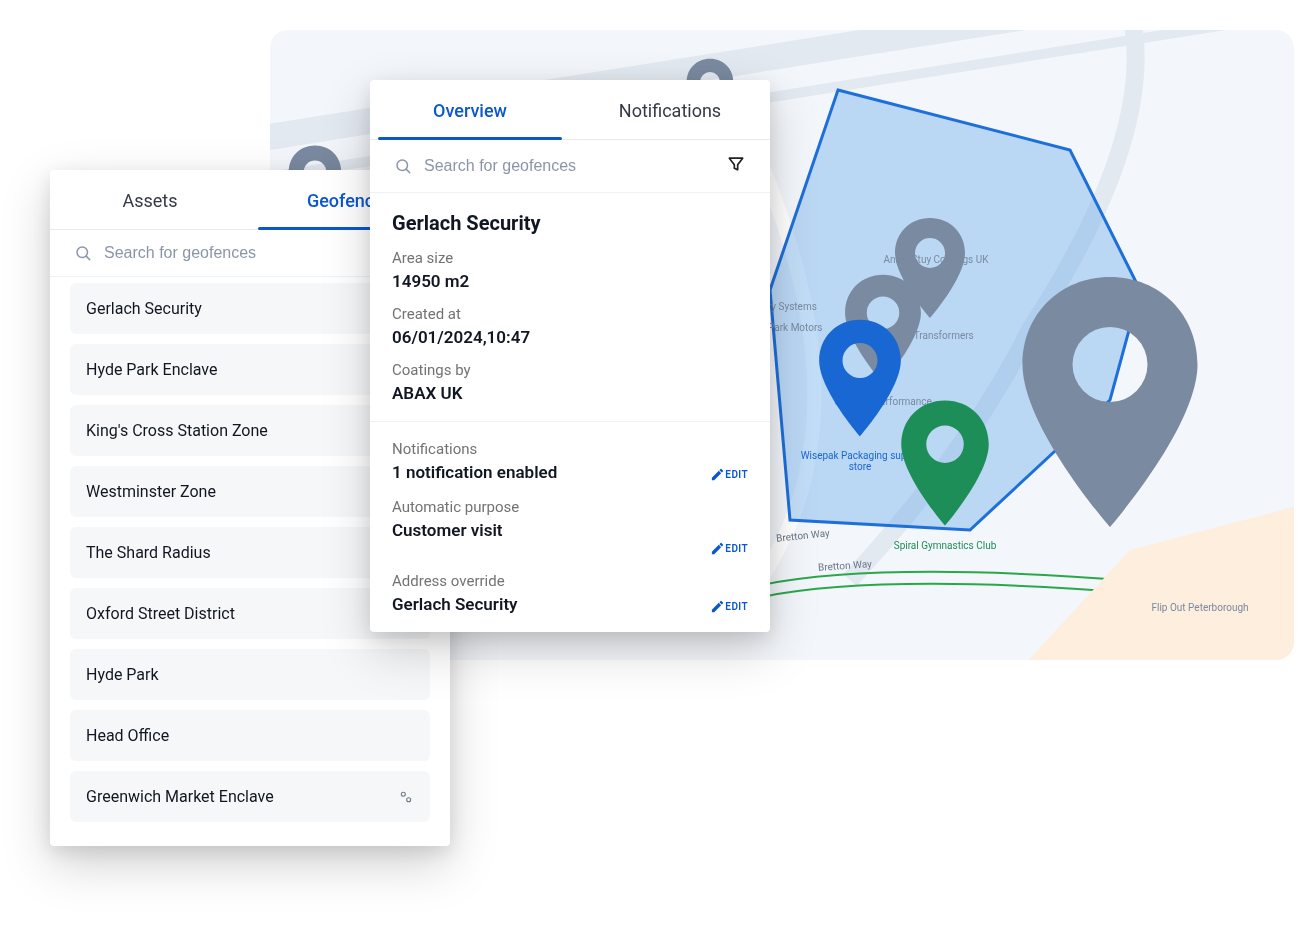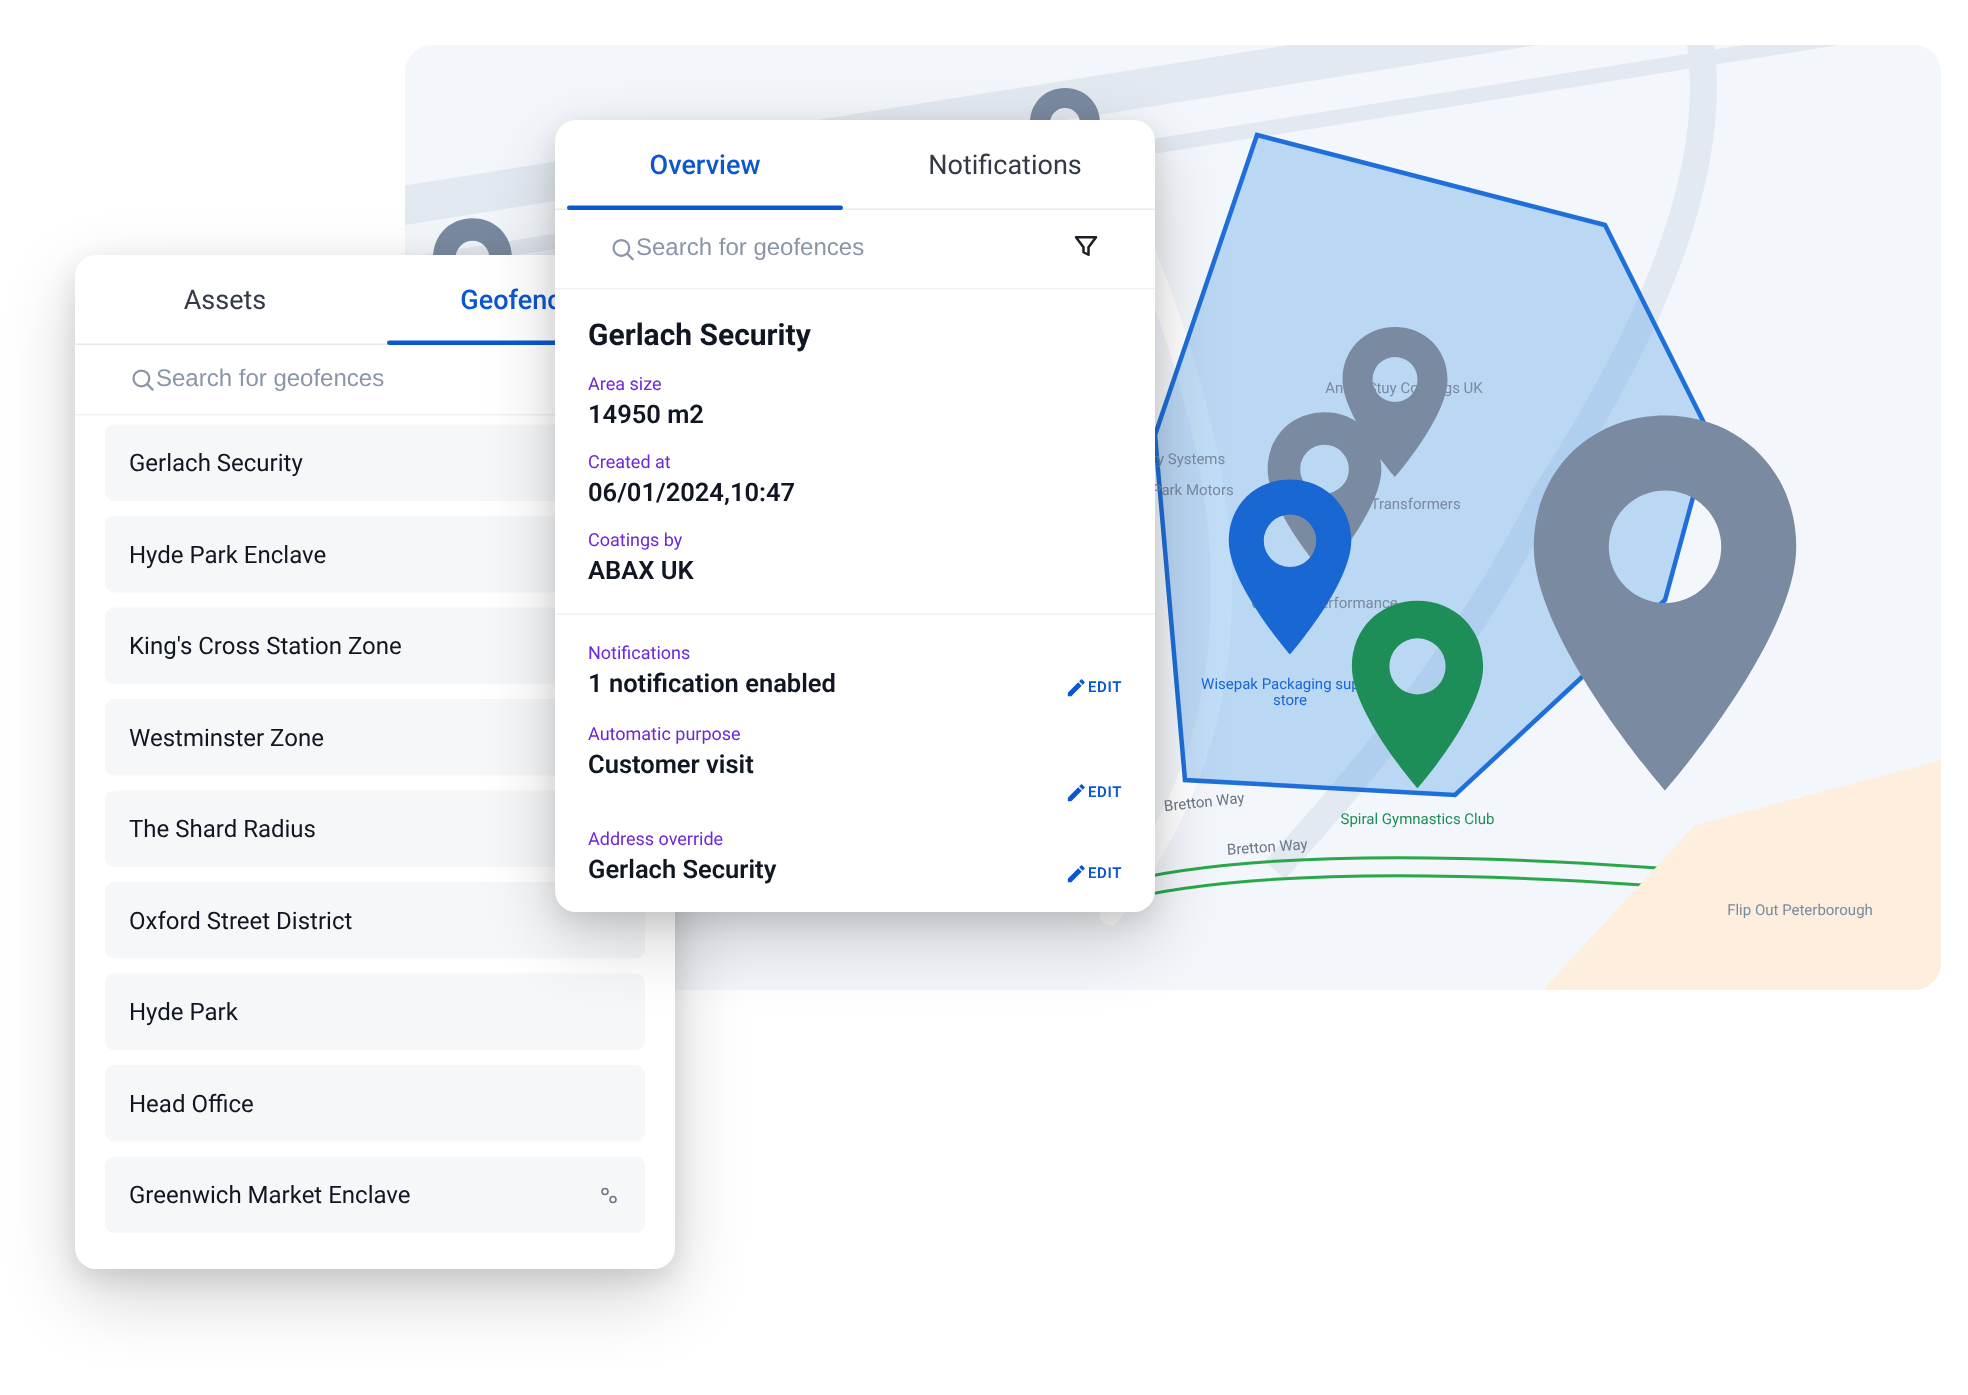--- a/index.html
+++ b/index.html
@@ -32,21 +32,21 @@
   .pin-svg { width: 14px; height: 18px; }
   .pin-svg path { fill: currentColor; }
 
   
   .geofence-poly { position: absolute; left: 0; top: 0; width: 100%; height: 100%; pointer-events: none; }
 
   
   .card {
     position: absolute;
     background: #fff;
-    border-radius: 14px;
+    border-radius: 4px;
     box-shadow: 0 18px 50px rgba(0,0,0,0.18), 0 6px 18px rgba(0,0,0,0.10);
   }
 
   
   .panel-list {
     left: 50px;
     top: 170px;
     width: 400px;
     padding-bottom: 10px;
   }
@@ -72,22 +72,23 @@
     position: absolute;
     left: 8px; right: 8px; bottom: -1px;
     height: 3px;
     background: #0b57d0;
     border-radius: 2px;
   }
 
   .search-row {
     display: flex;
     align-items: center;
-    padding: 14px 36px;
+    padding: 14px 24px;
     border-bottom: 1px solid #eef1f6;
+    gap: 12px;
     color: #8a96a8;
   }
   .search-row input {
     border: 0; outline: 0; flex: 1;
     font-size: 16px;
     color: #333;
     background: transparent;
   }
   .search-row input::placeholder { color: #8a96a8; }
   .search-row .filter-btn { color: #1c1f25; cursor: pointer; margin-left: auto; }
@@ -109,21 +110,21 @@
 
   
   .panel-detail {
     left: 370px;
     top: 80px;
     width: 400px;
   }
   .section { padding: 18px 22px; }
   .section.divider-top { border-top: 1px solid #eef1f6; }
   .title-strong { font-size: 20px; font-weight: 700; color: #111722; margin-bottom: 14px; }
-  .lbl { font-size: 12px; color: #6d28d9; margin-bottom: 4px; }
+  .lbl { font-size: 15px; color: #737373; margin-bottom: 4px; }
   .val { font-size: 17px; font-weight: 600; color: #111722; margin-bottom: 14px; }
   .val:last-child { margin-bottom: 0; }
 
   .row-edit {
     display: flex;
     align-items: flex-end;
     justify-content: space-between;
     margin-bottom: 16px;
   }
   .row-edit:last-child { margin-bottom: 0; }

